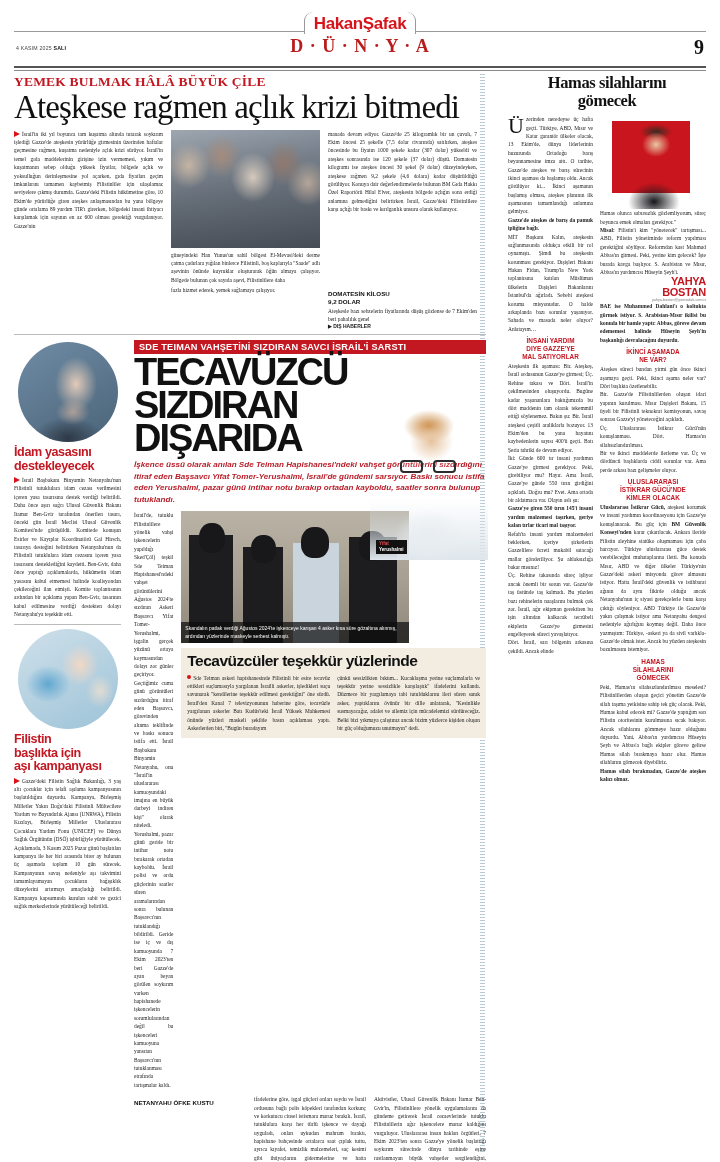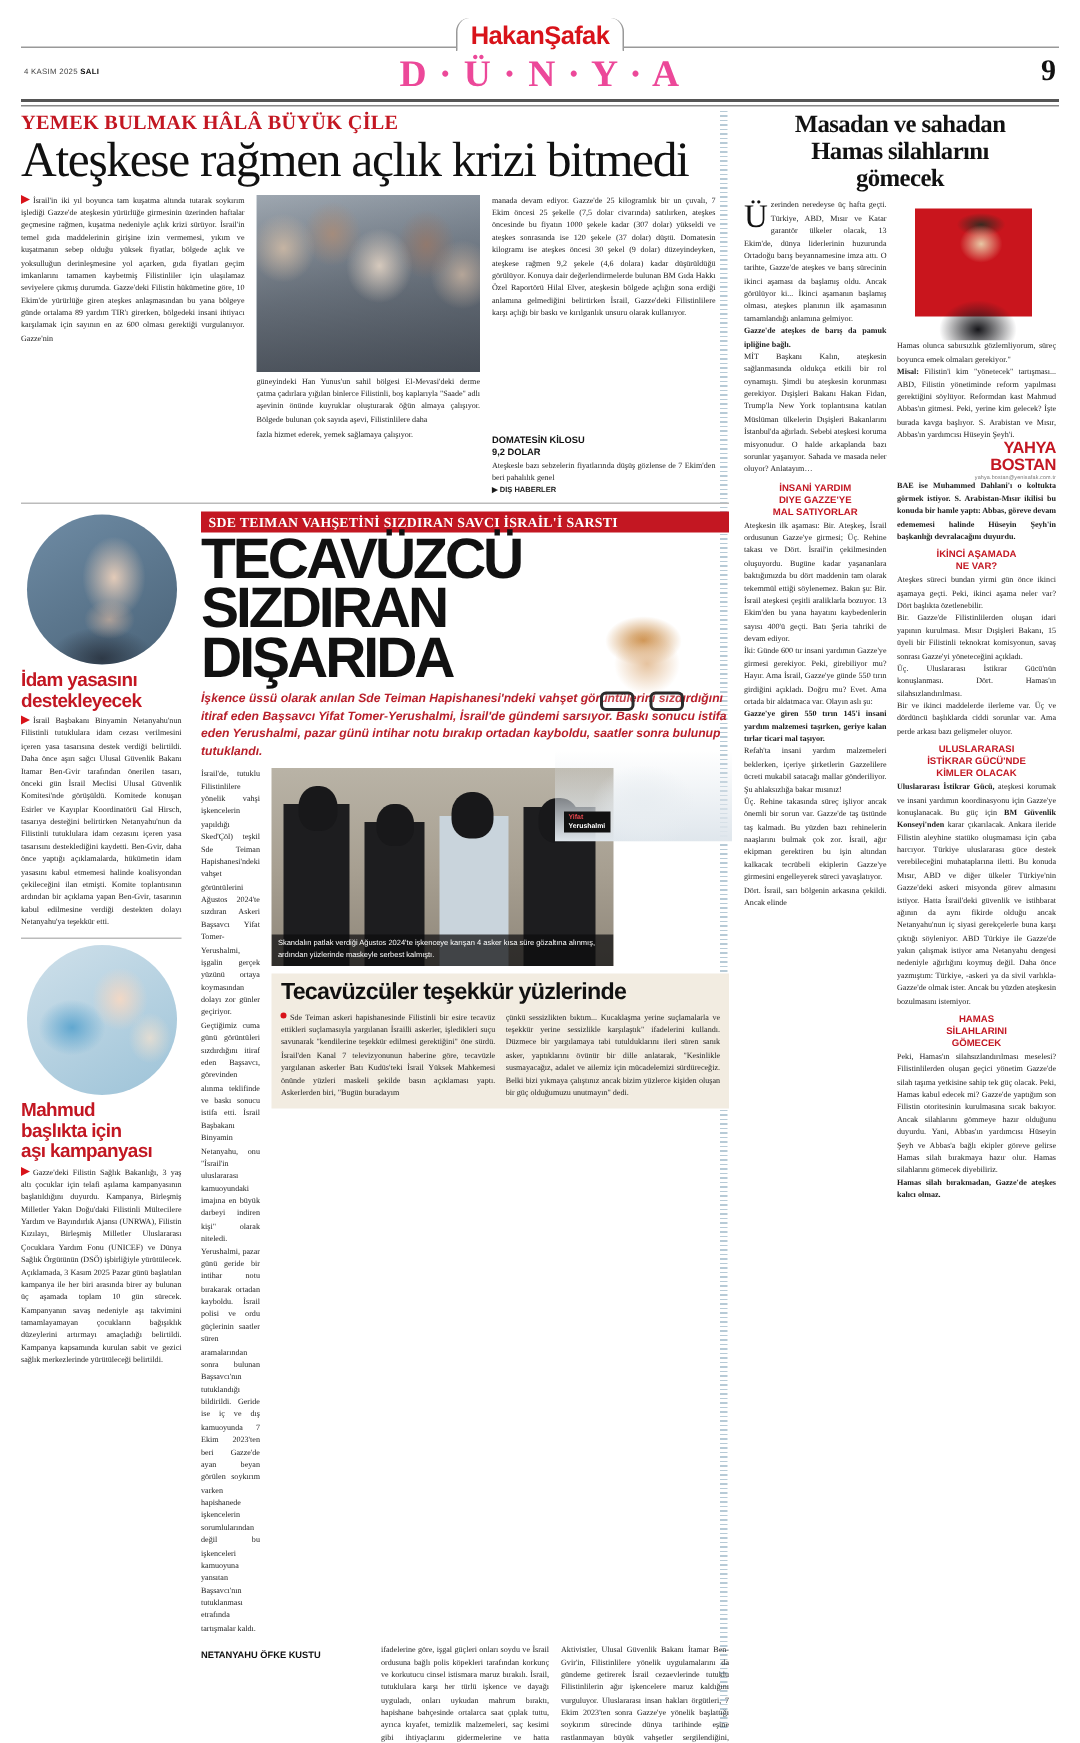--- a/index.html
+++ b/index.html
@@ -30,38 +30,38 @@
   .logo-text {
     position: absolute; left: 50%; transform: translateX(-50%); top: 14px;
     font-family: "Liberation Sans", sans-serif;
     font-weight: bold; font-size: 17px; letter-spacing: -0.4px;
     color: #d8131a; white-space: nowrap; z-index: 4;
   }
   .logo-text .b { color: #d8131a; }
   .section-title {
     position: absolute; left: 50%; transform: translateX(-50%); top: 36px;
     font-family: "Liberation Serif", serif; font-weight: bold;
-    font-size: 25px; letter-spacing: 1px; color: #ec4899; white-space: nowrap;
+    font-size: 18px; letter-spacing: 1px; color: #b91c1c; white-space: nowrap;
   }
   .date-line {
     position: absolute; left: 16px; top: 45px;
     font-family: "Liberation Sans", sans-serif; font-size: 5.2px;
     letter-spacing: 0.2px; color: #444;
   }
   .date-line b { color: #111; }
   .folio {
     position: absolute; right: 16px; top: 36px;
     font-family: "Liberation Serif", serif; font-weight: bold;
     font-size: 20px; color: #111;
   }
 
   
   .body-grid {
     position: absolute; top: 74px; left: 14px; right: 14px; bottom: 6px;
-    display: flex; gap: 0;
+    display: flex; gap: 12px;
   }
   .col-left  { width: 472px; position: relative; }
   .col-right { width: 218px; position: relative; padding-left: 10px; }
   .vrule {
     position: absolute; left: 480px; top: 74px; bottom: 8px; width: 5px;
     background:
       repeating-linear-gradient(to bottom, #9fb9c9 0 1px, #ffffff 1px 3px);
     opacity: .75;
   }
 
@@ -150,21 +150,21 @@
   .rail-title {
     font-family: "Liberation Sans", sans-serif; font-weight: bold;
     font-size: 12.6px; line-height: 1.06; color: #c31722; letter-spacing: -0.4px;
     margin: 2px 0 3px;
   }
 
   
   .center { flex: 1; padding-left: 6px; position: relative; }
   .band-red {
     background: #c31722; color: #fff;
-    font-family: Liberation Serif, serif; font-weight: bold;
+    font-family: Liberation Sans, sans-serif; font-weight: bold;
     font-size: 9.2px; letter-spacing: .2px; padding: 2px 4px 2px 5px;
   }
   .mega {
     font-family: "Liberation Sans", sans-serif; font-weight: bold;
     font-size: 38px; line-height: .86; letter-spacing: -2px;
     color: #111; margin-top: 2px; position: relative; z-index: 2;
   }
   .mega div { white-space: nowrap; }
   .portrait {
     position: absolute; right: -2px; top: 52px; width: 118px; height: 152px;
@@ -325,21 +325,21 @@
           <div class="rail-title">
             <div>İdam yasasını</div>
             <div>destekleyecek</div>
           </div>
           <div class="txt"><span class="tri"></span><span>İsrail Başbakanı Binyamin Netanyahu'nun Filistinli tutuklulara idam cezası verilmesini içeren yasa tasarısına destek verdiği belirtildi. Daha önce aşırı sağcı Ulusal Güvenlik Bakanı Itamar Ben-Gvir tarafından önerilen tasarı, önceki gün İsrail Meclisi Ulusal Güvenlik Komitesi'nde görüşüldü. Komitede konuşan Esirler ve Kayıplar Koordinatörü Gal Hirsch, tasarıya desteğini belirtirken Netanyahu'nun da Filistinli tutuklulara idam cezasını içeren yasa tasarısını desteklediğini kaydetti. Ben-Gvir, daha önce yaptığı açıklamalarda, hükümetin idam yasasını kabul etmemesi halinde koalisyondan çekileceğini ilan etmişti. Komite toplantısının ardından bir açıklama yapan Ben-Gvir, tasarının kabul edilmesine verdiği destekten dolayı Netanyahu'ya teşekkür etti.</span></div>
 
           <div class="hr-thin" style="margin:6px 0 4px"></div>
 
           <div class="rail-photo-circle vax"></div>
           <div class="rail-title">
-            <div>Mahmud</div>
+            <div>Filistin</div>
             <div>başlıkta için</div>
             <div>aşı kampanyası</div>
           </div>
           <div class="txt"><span class="tri"></span><span>Gazze'deki Filistin Sağlık Bakanlığı, 3 yaş altı çocuklar için telafi aşılama kampanyasının başlatıldığını duyurdu. Kampanya, Birleşmiş Milletler Yakın Doğu'daki Filistinli Mültecilere Yardım ve Bayındırlık Ajansı (UNRWA), Filistin Kızılayı, Birleşmiş Milletler Uluslararası Çocuklara Yardım Fonu (UNICEF) ve Dünya Sağlık Örgütünün (DSÖ) işbirliğiyle yürütülecek. Açıklamada, 3 Kasım 2025 Pazar günü başlatılan kampanya ile her biri arasında birer ay bulunan üç aşamada toplam 10 gün sürecek. Kampanyanın savaş nedeniyle aşı takvimini tamamlayamayan çocukların bağışıklık düzeylerini artırmayı amaçladığı belirtildi. Kampanya kapsamında kurulan sabit ve gezici sağlık merkezlerinde yürütüleceği belirtildi.</span></div>
         </div>
 
         <div class="center">
           <div class="band-red">SDE TEIMAN VAHŞETİNİ SIZDIRAN SAVCI İSRAİL'İ SARSTI</div>
 
           <div style="position:relative">
@@ -403,21 +403,20 @@
               <div class="txt">Aktivistler, Ulusal Güvenlik Bakanı İtamar Ben-Gvir'in, Filistinlilere yönelik uygulamalarını da gündeme getirerek İsrail cezaevlerinde tutuklu Filistinlilerin ağır işkencelere maruz kaldığını vurguluyor. Uluslararası insan hakları örgütleri, 7 Ekim 2023'ten sonra Gazze'ye yönelik başlattığı soykırım sürecinde dünya tarihinde eşine rastlanmayan büyük vahşetler sergilendiğini, İsrail'in uyguladığı sistematik işkence, yıldırma ve aşağılama yöntemlerinin belgelenmesi gerektiğini bildirdi. Yaklaşık 10 bin Filistinlinin İsrail hapishanelerinde tutulduğu, bunların 3 bin 500'ünün idari tutuklu statüsünde olduğu kaydedildi. Özellikle Sde Teiman'ın ardından ortaya çıkan tablo, İsrail'in hapishanelerdeki uygulamalarının bir devlet politikası olduğunu gözler önüne serdi.</div>
 
             </div>
           </div>
         </div>
       </div>
     </div>
 
     <div class="col-right">
       <div class="rc-head">
-        <div>Masadan ve sahadan</div>
         <div>Hamas silahlarını</div>
         <div>gömecek</div>
       </div>
 
       <div class="rc-cols">
 
         <div>
           <div class="txt dropcap">Üzerinden neredeyse üç hafta geçti. Türkiye, ABD, Mısır ve Katar garantör ülkeler olacak, 13 Ekim'de, dünya liderlerinin huzurunda Ortadoğu barış beyannamesine imza attı. O tarihte, Gazze'de ateşkes ve barış sürecinin ikinci aşaması da başlamış oldu. Ancak görülüyor ki... İkinci aşamanın başlamış olması, ateşkes planının ilk aşamasının tamamlandığı anlamına gelmiyor.</div>
           <div class="txt" style="font-weight:bold">Gazze'de ateşkes de barış da pamuk ipliğine bağlı.</div>
           <div class="txt">MİT Başkanı Kalın, ateşkesin sağlanmasında oldukça etkili bir rol oynamıştı. Şimdi bu ateşkesin korunması gerekiyor. Dışişleri Bakanı Hakan Fidan, Trump'la New York toplantısına katılan Müslüman ülkelerin Dışişleri Bakanlarını İstanbul'da ağırladı. Sebebi ateşkesi koruma misyonudur. O halde arkaplanda bazı sorunlar yaşanıyor. Sahada ve masada neler oluyor? Anlatayım…</div>

